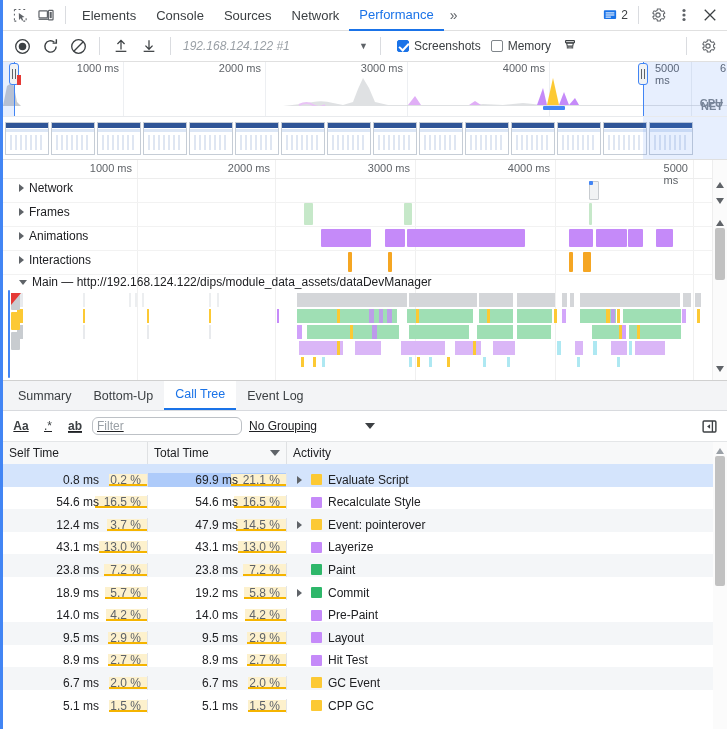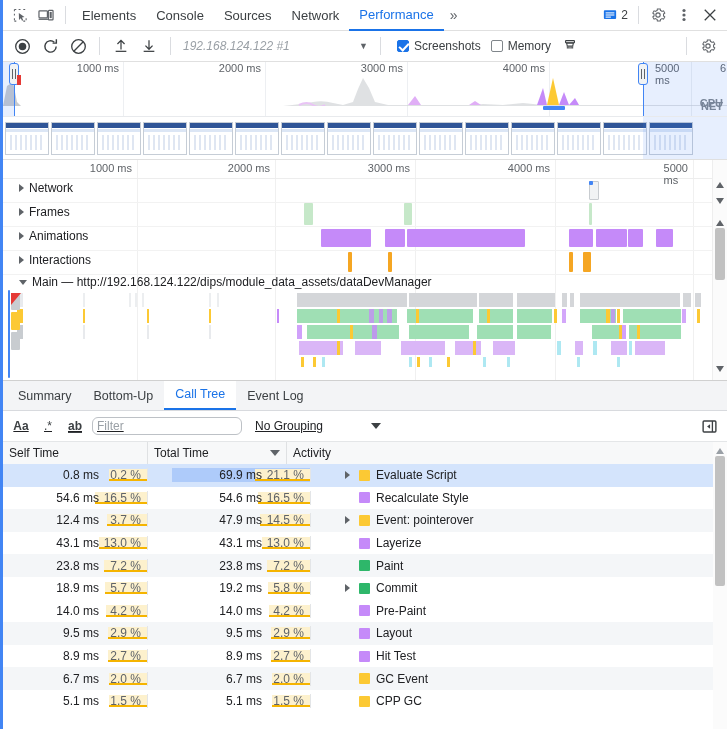--- a/index.html
+++ b/index.html
@@ -97,39 +97,39 @@
   .btab.active{color:#1a73e8;border-bottom:2px solid #1a73e8;background:#fff;}
   .filterbar{height:30px;flex:none;display:flex;align-items:center;gap:7px;padding:0 8px;
              background:#fff;border-bottom:1px solid #e4e6e8;text-decoration:underline;}
   .fgl{width:20px;height:20px;display:flex;align-items:center;justify-content:center;
        font-size:12px;color:#3c4043;cursor:pointer;}
   .filterinput{width:150px;height:18px;border:1px solid #bdc1c6;border-radius:6px;
         font-size:12px;padding:0 4px;color:#202124;background:#fff;box-sizing:border-box;
         font-family:"Liberation Sans",sans-serif;}
   .filterinput::placeholder{color:#9aa0a6;}
   .grouping{display:flex;align-items:center;gap:48px;font-size:12px;color:#202124;cursor:pointer;
-            margin-left:6px;}
+            }
   .gcar{width:0;height:0;border-left:5px solid transparent;border-right:5px solid transparent;
         border-top:6px solid #3c4043;}
   .sidetoggle{margin-left:auto;width:20px;height:20px;display:flex;align-items:center;
               justify-content:center;cursor:pointer;}
 
   
   .tree{flex:1;position:relative;overflow:hidden;background:#fff;}
   .thead{display:flex;height:22px;background:#f7f8f9;border-bottom:1px solid #dfe1e3;
          font-size:12px;color:#202124;position:relative;}
   .th{display:flex;align-items:center;box-sizing:border-box;padding:0 6px;
       border-right:1px solid #dfe1e3;cursor:pointer;}
   .th.c1{width:145px;}
   .th.c2{width:139px;justify-content:space-between;}
   .th.c3{flex:1;border-right:none;}
   .sortcar{width:0;height:0;border-left:5px solid transparent;border-right:5px solid transparent;
            border-top:6px solid #5f6368;}
   .rows{position:absolute;left:0;right:14px;top:22px;bottom:0;overflow:hidden;}
-  .row{display:flex;height:22.6px;font-size:12px;align-items:center;gap:24px;}
+  .row{display:flex;height:22.6px;font-size:12px;align-items:flex-end;}
   .row.odd{background:#f4f6f8;}
   .row.even{background:#ffffff;}
   .row.sel{background:#d4e4fc;}
   .cell{box-sizing:border-box;position:relative;display:flex;align-items:center;
         justify-content:flex-end;gap:4px;padding-right:6px;border-right:1px solid #e3e5e7;}
   .cell.c1{width:145px;}
   .cell.c2{width:139px;}
   .row.sel .cell.c2{background:#aecbfa;}
   .cell.c3{flex:1;justify-content:flex-start;border-right:none;padding-left:6px;gap:6px;}
   .ms{color:#202124;z-index:2;position:relative;white-space:nowrap;}

